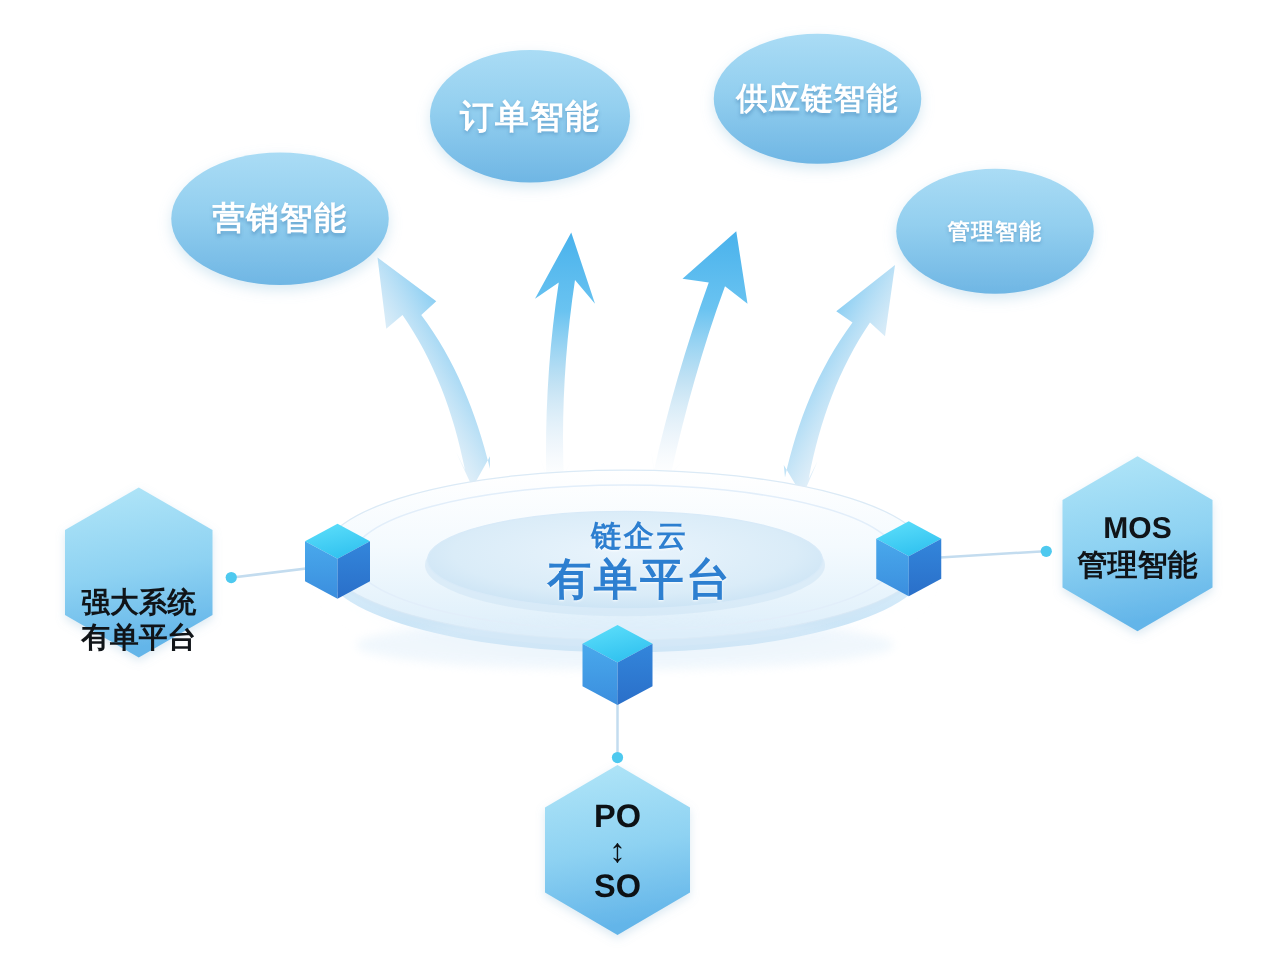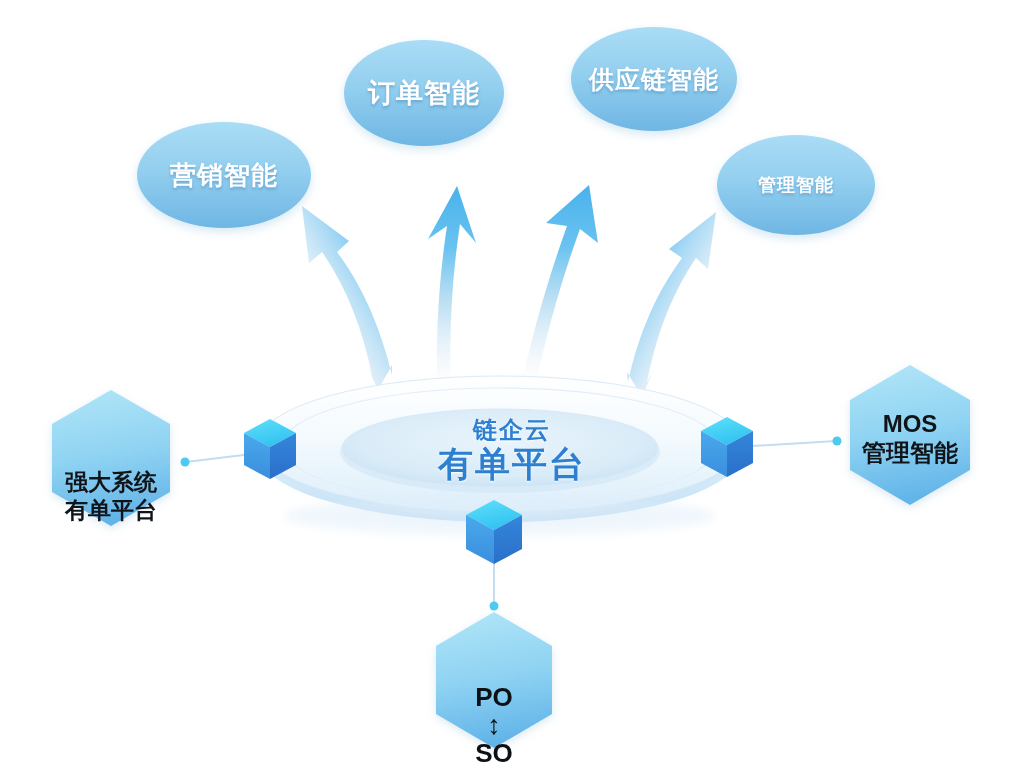--- a/index.html
+++ b/index.html
@@ -63,21 +63,20 @@
   .core-label .l2 { display: block; font-size: 35px; }
   .po-so {
     position: absolute;
     transform: translate(-50%, -50%);
     text-align: center;
     color: #0d1115;
     font-weight: bold;
     font-size: 26px;
     line-height: 1.0;
     pointer-events: none;
-    margin-top: 44px;
   }
   .po-so .arrow-ud {
     display: block;
     font-size: 27px;
     line-height: 1.05;
     margin: 1px 0 1px 0;
   }
   .po-so .ln { display: block; }
 </style>
 </head>

